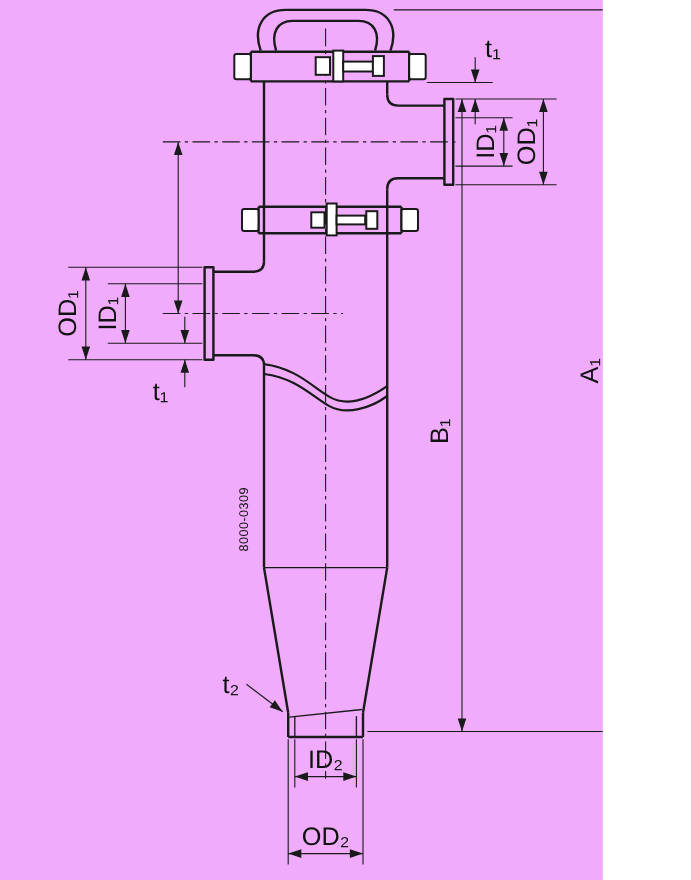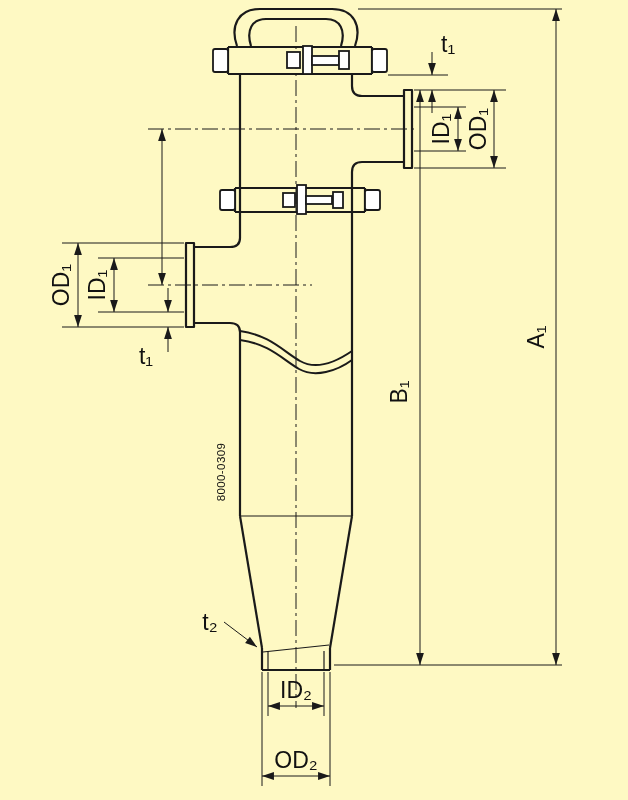--- a/index.html
+++ b/index.html
@@ -1,17 +1,17 @@
 <!DOCTYPE html>
 <html><head>
 <meta charset="utf-8">
 <style>
   html,body{margin:0;padding:0;background:#ffffff;}
   .page{
-    width:628px;height:800px;background:#fef9c3;position:relative;overflow:hidden;
+    width:548px;height:800px;background:#f0abfc;position:relative;overflow:hidden;
     font-family:"Liberation Sans", sans-serif;
   }
   svg{display:block;}
   .outline{stroke:#1a1a1a;stroke-width:2.2;fill:none;stroke-linejoin:round;}
   .outline-thin{stroke:#1a1a1a;stroke-width:1.2;fill:none;}
   .hw{stroke:#1a1a1a;stroke-width:1.8;fill:#ffffff;}
   .center{stroke:#1a1a1a;stroke-width:1;fill:none;stroke-dasharray:16 4 3 4;}
   .dim{stroke:#1a1a1a;stroke-width:1;fill:none;}
   .arrow2{marker-start:url(#arw);marker-end:url(#arw);}
   .arrow1{marker-end:url(#arw);}

